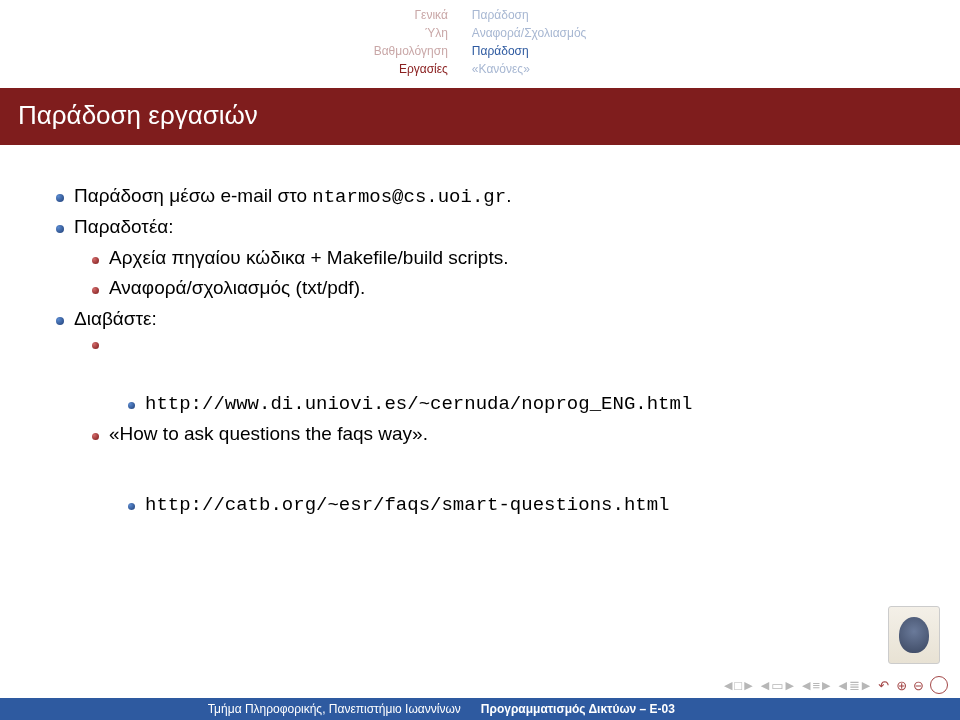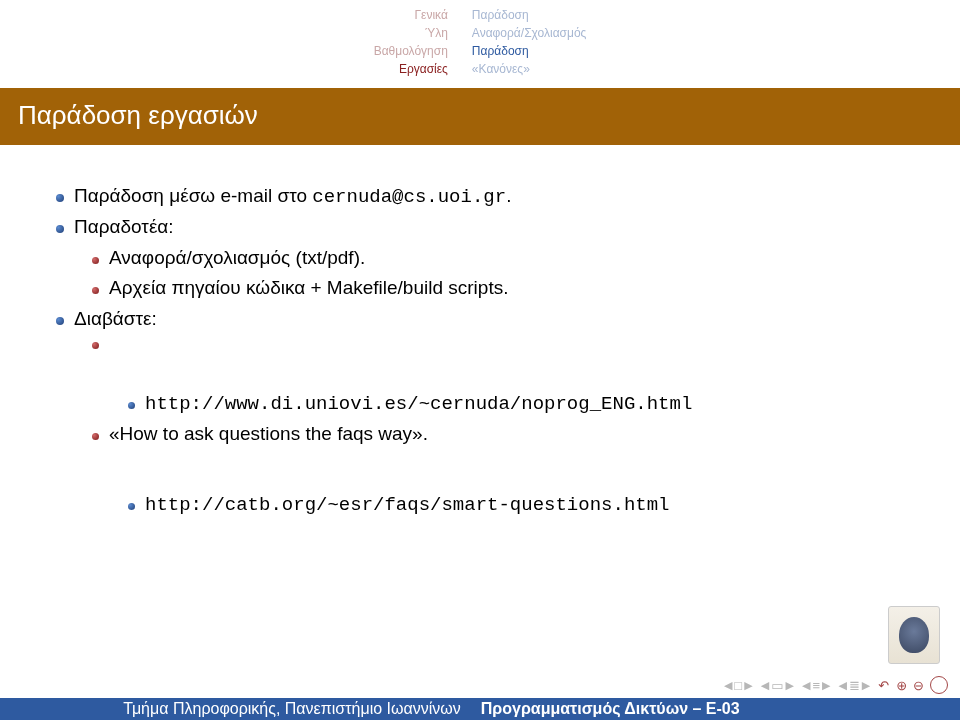--- a/index.html
+++ b/index.html
@@ -24,21 +24,21 @@
     display: flex;
     flex-direction: column;
   }
   .header-left { align-items: flex-end; text-align: right; }
   .header-right { align-items: flex-start; }
   .hl-dim { color: #c9a7a7; }
   .hl-bold { color: #8a2020; font-weight: 500; }
   .hl-blue { color: #2e5aa0; text-align: center; }
   .hl-lblue { color: #a7b7d2; }
   .titlebar {
-    background: #a16207;
+    background: #7f1d1d;
     color: #fff;
     font-size: 26px;
     padding: 12px 18px 14px 18px;
     margin-top: 10px;
   }
   .content {
     padding: 36px 40px 0 56px;
     font-size: 19px;
     line-height: 1.6;
   }
@@ -55,21 +55,21 @@
     background: radial-gradient(circle at 30% 30%, #d36a6a, #7a1818);
   }
   .sub1 { margin-left: 36px; }
   .sub2 { margin-left: 72px; margin-top: 40px; }
   .mono { font-family: "Courier New", monospace; }
   .footer {
     position: absolute;
     bottom: 0; left: 0; right: 0;
     background: #2e5aa0;
     color: #fff;
-    font-size: 16px;
+    font-size: 12px;
     display: flex;
     align-items: center;
     height: 22px;
   }
   .footer-left { text-align: right; padding-right: 14px; width: 48%; }
   .footer-right { font-weight: 600; padding-left: 6px; }
   .navbar {
     position: absolute;
     bottom: 26px; right: 12px;
     display: flex; gap: 6px; align-items: center;
@@ -118,34 +118,34 @@
     <span class="hl-lblue">«Κανόνες»</span>
   </div>
 </div>
 
 <div class="titlebar">Παράδοση εργασιών</div>
 
 <div class="content">
   <div class="bullet-row">
     <span class="ball ball-lg ball-outer"></span>
     <span>
-      <span>Παράδοση μέσω e-mail στο </span><span class="mono">cernuda@cs.uoi.gr</span><span>.</span>
+      <span>Παράδοση μέσω e-mail στο </span><span class="mono">ntarmos@cs.uoi.gr</span><span>.</span>
     </span>
   </div>
   <div class="bullet-row">
     <span class="ball ball-lg ball-outer"></span>
     <span>Παραδοτέα:</span>
   </div>
   <div class="bullet-row sub1">
     <span class="ball ball-inner"></span>
+    <span>Αρχεία πηγαίου κώδικα + Makefile/build scripts.</span>
+  </div>
+  <div class="bullet-row sub1">
+    <span class="ball ball-inner"></span>
     <span>Αναφορά/σχολιασμός (txt/pdf).</span>
-  </div>
-  <div class="bullet-row sub1">
-    <span class="ball ball-inner"></span>
-    <span>Αρχεία πηγαίου κώδικα + Makefile/build scripts.</span>
   </div>
   <div class="bullet-row">
     <span class="ball ball-lg ball-outer"></span>
     <span>Διαβάστε:</span>
   </div>
   <div class="bullet-row sub1">
     <span class="ball ball-inner"></span>
   </div>
   <div class="bullet-row sub2">
     <span class="ball ball-outer"></span>

